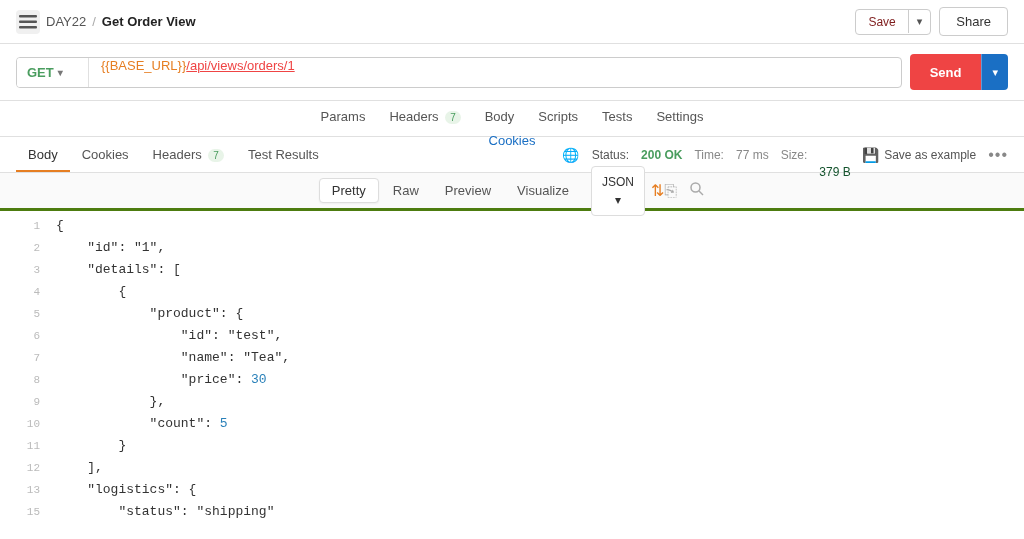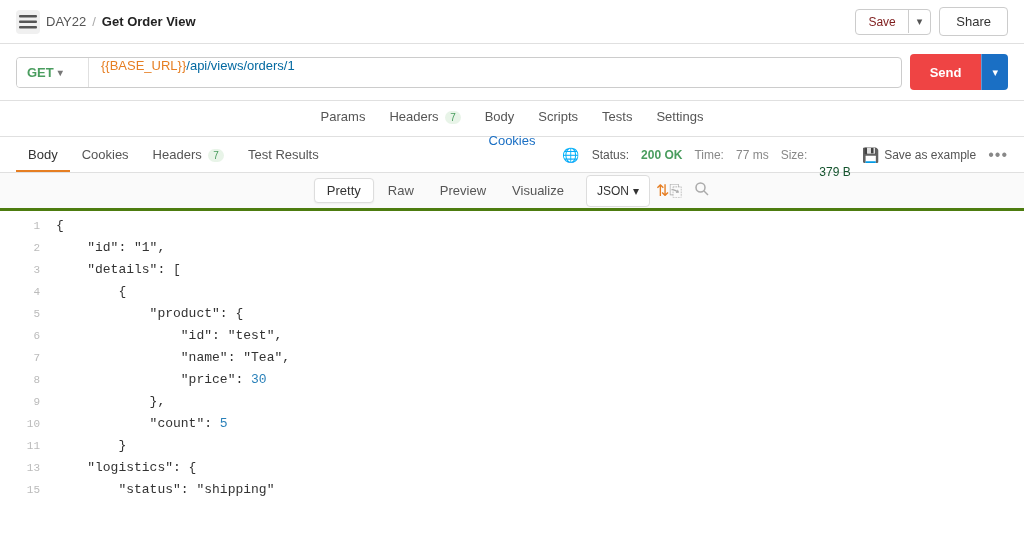--- a/index.html
+++ b/index.html
@@ -32,21 +32,21 @@
     .method-select {
       display: flex; align-items: center; gap: 4px; padding: 0 10px;
       border-right: 1px solid #e0e0e0; height: 100%; cursor: pointer;
       font-size: 13px; font-weight: 600; color: #4a9d5f; background: #fff; min-width: 72px;
     }
     .method-caret { font-size: 10px; color: #777; }
     .url-field {
       flex: 1; padding: 0 12px; border: none; outline: none; font-size: 13px; color: #333; height: 100%;
     }
     .url-base { color: #e67e22; }
-    .url-path { color: #0369a1; }
+    .url-path { color: #ef4444; text-decoration: underline; }
     .btn-send {
       display: flex; align-items: center; margin-left: 8px; border-radius: 4px; overflow: hidden; height: 36px;
     }
     .btn-send-main { padding: 0 20px; background: #ef4444; color: #fff; border: none; font-size: 13px; font-weight: 600; cursor: pointer; height: 100%; }
     .btn-send-caret { padding: 0 10px; background: #1a6fc4; color: #fff; border: none; border-left: 1px solid rgba(255,255,255,0.3); cursor: pointer; height: 100%; font-size: 11px; }
 
     
     .req-tabs {
       display: flex; align-items: center; justify-content: space-between;
       padding: 0 16px; border-bottom: 1px solid #e0e0e0; height: 36px; flex-direction: column;
@@ -83,21 +83,21 @@
       padding: 6px 16px; border-bottom: 3px solid #4d7c0f; background: #fafafa; height: 38px;
     }
     .format-tabs { display: flex; align-items: center; gap: 2px; }
     .format-tab {
       padding: 4px 12px; font-size: 13px; color: #555; cursor: pointer; border-radius: 4px;
     }
     .format-tab.active { background: #fff; border: 1px solid #ddd; color: #333; font-weight: 500; box-shadow: 0 1px 2px rgba(0,0,0,0.05); }
     .json-selector {
       display: flex; align-items: center; gap: 4px; padding: 8px 10px;
       border: 1px solid #ddd; border-radius: 4px; background: #fff; cursor: pointer;
-      font-size: 12px; color: #333; margin-left: 8px;
+      font-size: 12px; color: #333; margin-left: 8px; flex-direction: column;
     }
     .sort-icon { color: #e67e22; font-size: 16px; cursor: pointer; margin-left: 4px; }
     .format-bar-right { display: flex; align-items: center; gap: 12px; color: #aaa; }
     .copy-icon, .search-icon { cursor: pointer; font-size: 16px; }
 
     
     .code-area {
       background: #fff; overflow-y: auto; height: calc(539px - 44px - 56px - 36px - 36px - 38px);
       font-family: 'Courier New', Courier, monospace; font-size: 13px; line-height: 22px;
       padding: 4px 0;
@@ -260,20 +260,24 @@
     </div>
     <div class="code-line">
       <span class="line-num">10</span>
       <span class="code-content">            "count": <span class="num-val">5</span></span>
     </div>
     <div class="code-line">
       <span class="line-num">11</span>
       <span class="code-content">        }</span>
     </div>
     <div class="code-line">
+      <span class="line-num">12</span>
+      <span class="code-content">    ],</span>
+    </div>
+    <div class="code-line">
       <span class="line-num">13</span>
       <span class="code-content">    "logistics": {</span>
     </div>
     <div class="code-line">
       <span class="line-num">15</span>
       <span class="code-content">        "status": "shipping"</span>
     </div>
   </div>
 
 </body></html>

